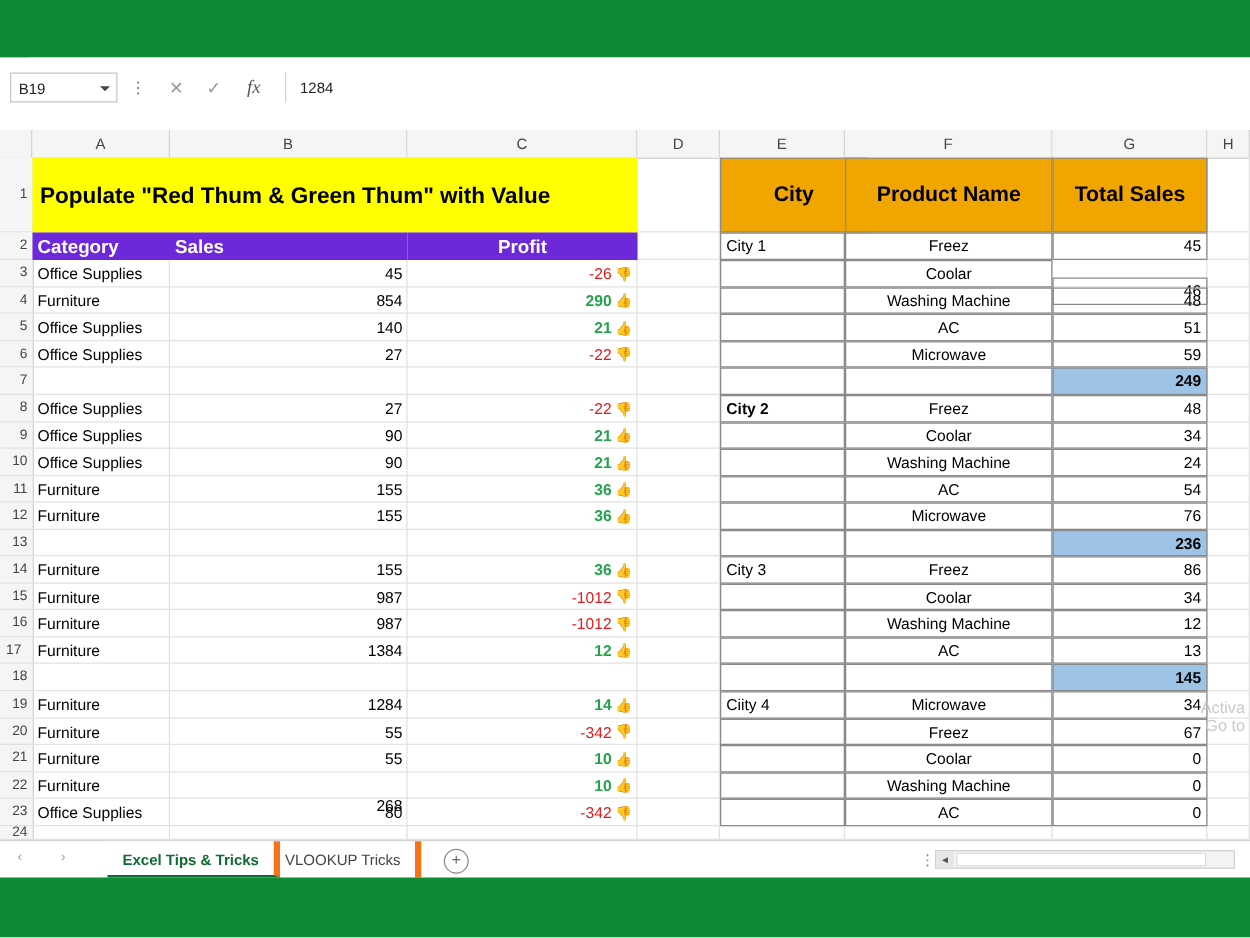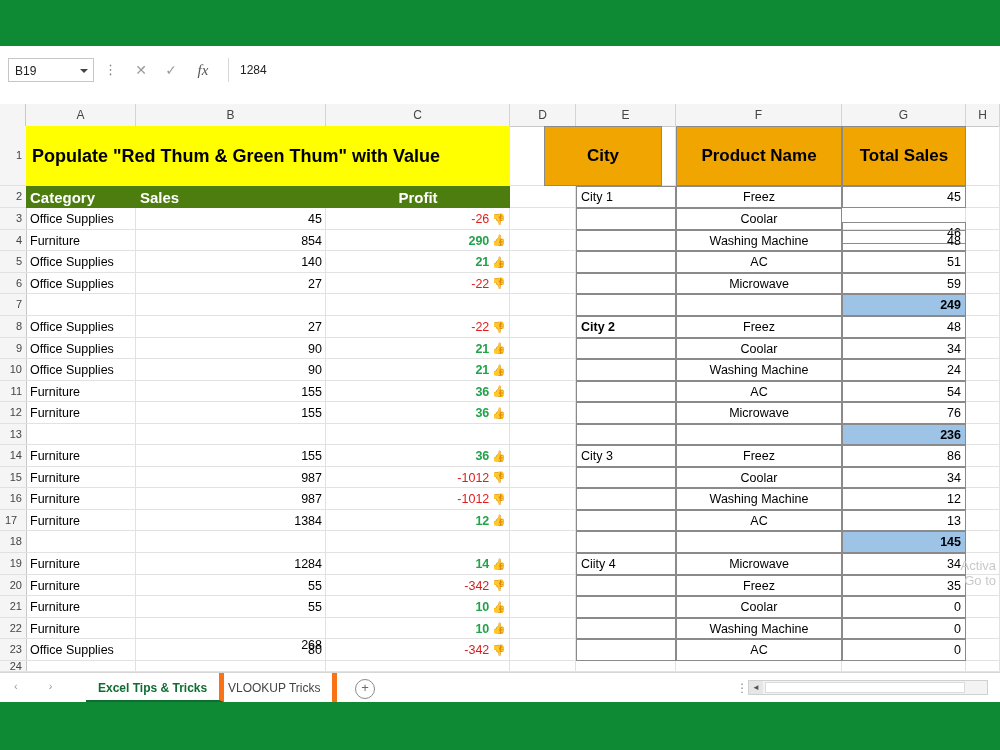--- a/index.html
+++ b/index.html
@@ -167,21 +167,21 @@
   .banner {
     background: #ffff00;
     color: #000;
     font-weight: bold;
     font-size: 18px;
     padding-left: 6px;
     display: flex;
     align-items: center;
   }
   .hdr-dark {
-    background: #4d7c0f;
+    background: #6d28d9;
     color: #ffffff;
     font-weight: bold;
     font-size: 15px;
   }
   .hdr-orange {
     background: #f0a500;
     color: #000000;
     font-weight: bold;
     font-size: 17px;
     justify-content: center;
@@ -514,21 +514,21 @@
         <div class="cell num" style="left: 326px; top: 492px; width: 184px; height: 21px;">
           <span class="pos">10</span>
           <span class="thumb pos">👍</span>
         </div>
         <div class="cell lft" style="left: 26px; top: 513px; width: 110px; height: 22px;">Office Supplies</div>
         <div class="cell num" style="left: 136px; top: 513px; width: 190px; height: 22px;">80</div>
         <div class="cell num" style="left: 326px; top: 513px; width: 184px; height: 22px;">
           <span class="neg">-342</span>
           <span class="thumb neg">👎</span>
         </div>
-        <div class="cell hdr-orange" style="left: 544px; top: 0px; width: 118px; height: 60px;">City</div>
+        <div class="cell hdr-orange" style="left: 576px; top: 0px; width: 118px; height: 60px;">City</div>
         <div class="cell hdr-orange" style="left: 676px; top: 0px; width: 166px; height: 60px;">Product Name</div>
         <div class="cell hdr-orange" style="left: 842px; top: 0px; width: 124px; height: 60px;">Total Sales</div>
         <div class="cell lft right-box" style="left: 576px; top: 60px; width: 100px; height: 22px;">City 1</div>
         <div class="cell ctr right-box" style="left: 676px; top: 60px; width: 166px; height: 22px;">Freez</div>
         <div class="cell num right-box" style="left: 842px; top: 60px; width: 124px; height: 22px;">45</div>
         <div class="cell lft right-box" style="left: 576px; top: 82px; width: 100px; height: 22px;"></div>
         <div class="cell ctr right-box" style="left: 676px; top: 82px; width: 166px; height: 22px;">Coolar</div>
         <div class="cell num right-box" style="left: 842px; top: 96px; width: 124px; height: 22px; text-align: center;">46</div>
         <div class="cell lft right-box" style="left: 576px; top: 104px; width: 100px; height: 21px;"></div>
         <div class="cell ctr right-box" style="left: 676px; top: 104px; width: 166px; height: 21px;">Washing Machine</div>
@@ -573,21 +573,21 @@
         <div class="cell ctr right-box" style="left: 676px; top: 384px; width: 166px; height: 21px;">AC</div>
         <div class="cell num right-box" style="left: 842px; top: 384px; width: 124px; height: 21px;">13</div>
         <div class="cell lft right-box" style="left: 576px; top: 405px; width: 100px; height: 22px;"></div>
         <div class="cell ctr right-box" style="left: 676px; top: 405px; width: 166px; height: 22px;"></div>
         <div class="cell num right-box subtotal" style="left: 842px; top: 405px; width: 124px; height: 22px;">145</div>
         <div class="cell lft right-box" style="left: 576px; top: 427px; width: 100px; height: 22px;">Ciity 4</div>
         <div class="cell ctr right-box" style="left: 676px; top: 427px; width: 166px; height: 22px;">Microwave</div>
         <div class="cell num right-box" style="left: 842px; top: 427px; width: 124px; height: 22px;">34</div>
         <div class="cell lft right-box" style="left: 576px; top: 449px; width: 100px; height: 21px;"></div>
         <div class="cell ctr right-box" style="left: 676px; top: 449px; width: 166px; height: 21px;">Freez</div>
-        <div class="cell num right-box" style="left: 842px; top: 449px; width: 124px; height: 21px;">35</div>
+        <div class="cell num right-box" style="left: 842px; top: 449px; width: 124px; height: 21px;">67</div>
         <div class="cell lft right-box" style="left: 576px; top: 470px; width: 100px; height: 22px;"></div>
         <div class="cell ctr right-box" style="left: 676px; top: 470px; width: 166px; height: 22px;">Coolar</div>
         <div class="cell num right-box" style="left: 842px; top: 470px; width: 124px; height: 22px;">0</div>
         <div class="cell lft right-box" style="left: 576px; top: 492px; width: 100px; height: 21px;"></div>
         <div class="cell ctr right-box" style="left: 676px; top: 492px; width: 166px; height: 21px;">Washing Machine</div>
         <div class="cell num right-box" style="left: 842px; top: 492px; width: 124px; height: 21px;">0</div>
         <div class="cell lft right-box" style="left: 576px; top: 513px; width: 100px; height: 22px;"></div>
         <div class="cell ctr right-box" style="left: 676px; top: 513px; width: 166px; height: 22px;">AC</div>
         <div class="cell num right-box" style="left: 842px; top: 513px; width: 124px; height: 22px;">0</div>
       </div>

